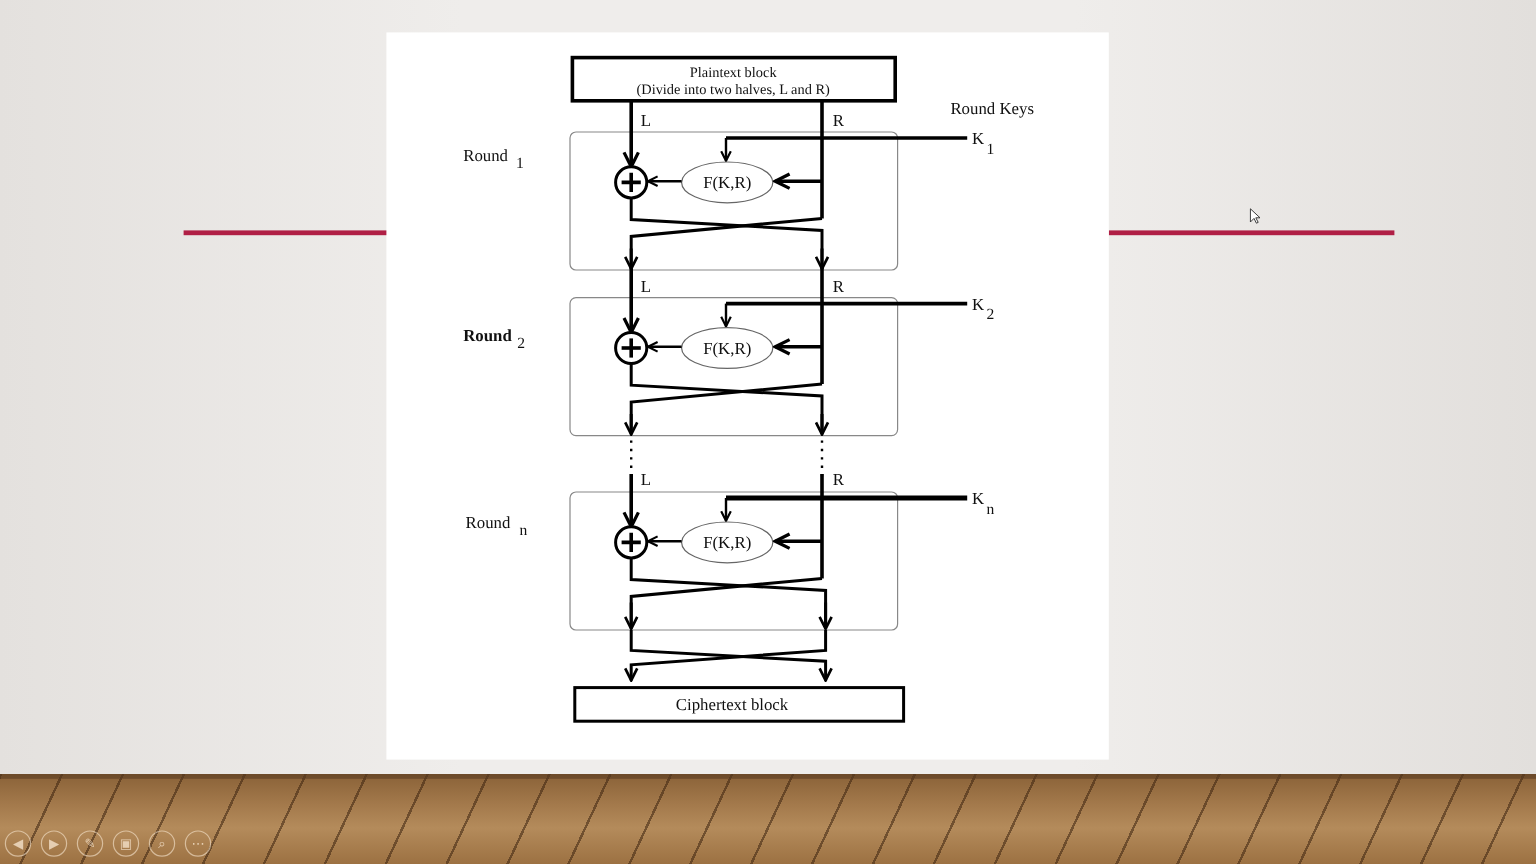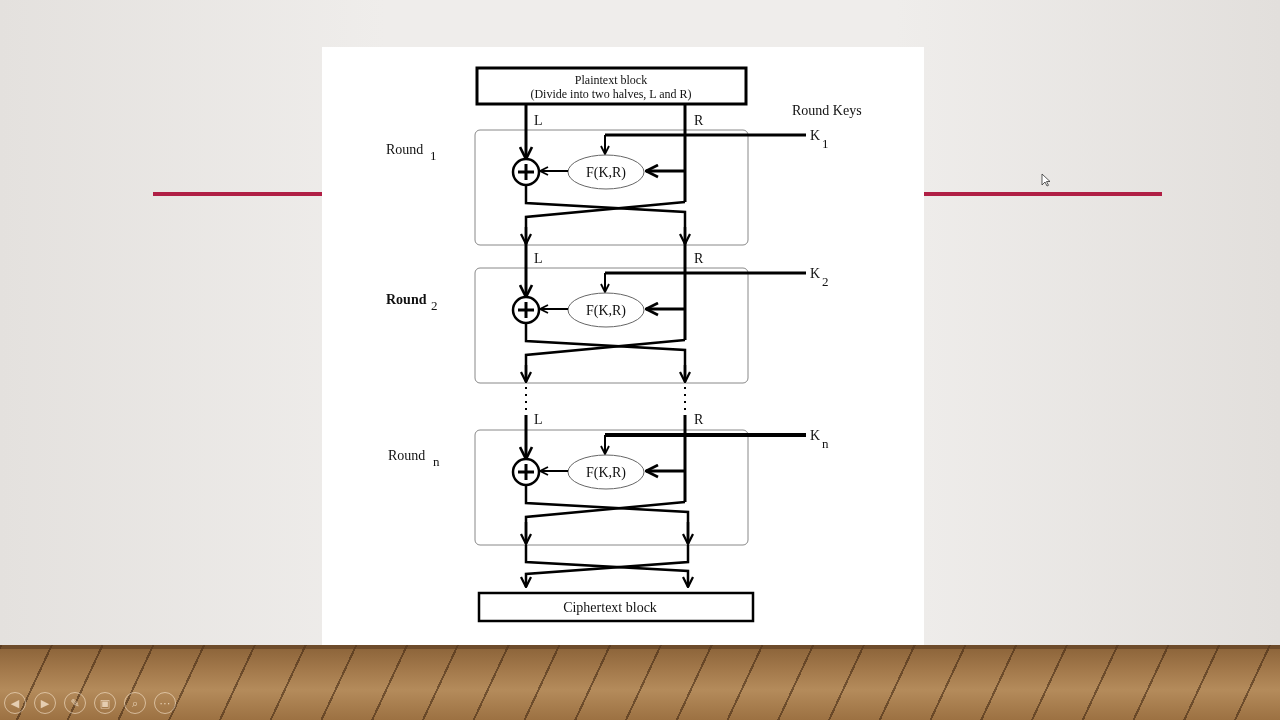--- a/index.html
+++ b/index.html
@@ -12,21 +12,21 @@
     background: linear-gradient(90deg, #e4e1de 0%, #efedeb 30%, #efedeb 70%, #e2dfdc 100%); }
   .floor { position:absolute; left:0; top:645px; width:1280px; height:75px;
     background:
       repeating-linear-gradient(115deg, rgba(60,35,15,0.55) 0px, rgba(60,35,15,0.55) 2px, transparent 2px, transparent 46px),
       linear-gradient(180deg, #8a6238 0%, #a47a4c 35%, #b48b5b 60%, #9c7142 100%);
   }
   .floor::before { content:""; position:absolute; left:0; top:0; width:100%; height:4px; background:#5a3c22; opacity:0.6; }
   .accent-line { position:absolute; top:192px; height:4px; background:#b01f45; }
   .accent-left { left:153px; width:170px; }
   .accent-right { left:924px; width:238px; }
-  .image-panel { position:absolute; left:322px; top:47px; width:602px; height:606px; background:#ffffff; }
+  .image-panel { position:absolute; left:322px; top:27px; width:602px; height:606px; background:#ffffff; }
   svg.diagram { position:absolute; left:0; top:0; }
   .svg-text { font-family:"Liberation Serif", serif; fill:#111; }
   .controls { position:absolute; left:4px; top:692px; display:flex; gap:8px; }
   .ctrl { width:22px; height:22px; border:1.5px solid rgba(255,240,220,0.55); border-radius:50%;
     display:flex; align-items:center; justify-content:center; color:rgba(255,240,220,0.7);
     font-size:11px; font-family:"DejaVu Sans", sans-serif; box-sizing:border-box; }
   .cursor { position:absolute; left:1041px; top:173px; width:10px; height:14px; }
 </style>
 </head>
 <body>

